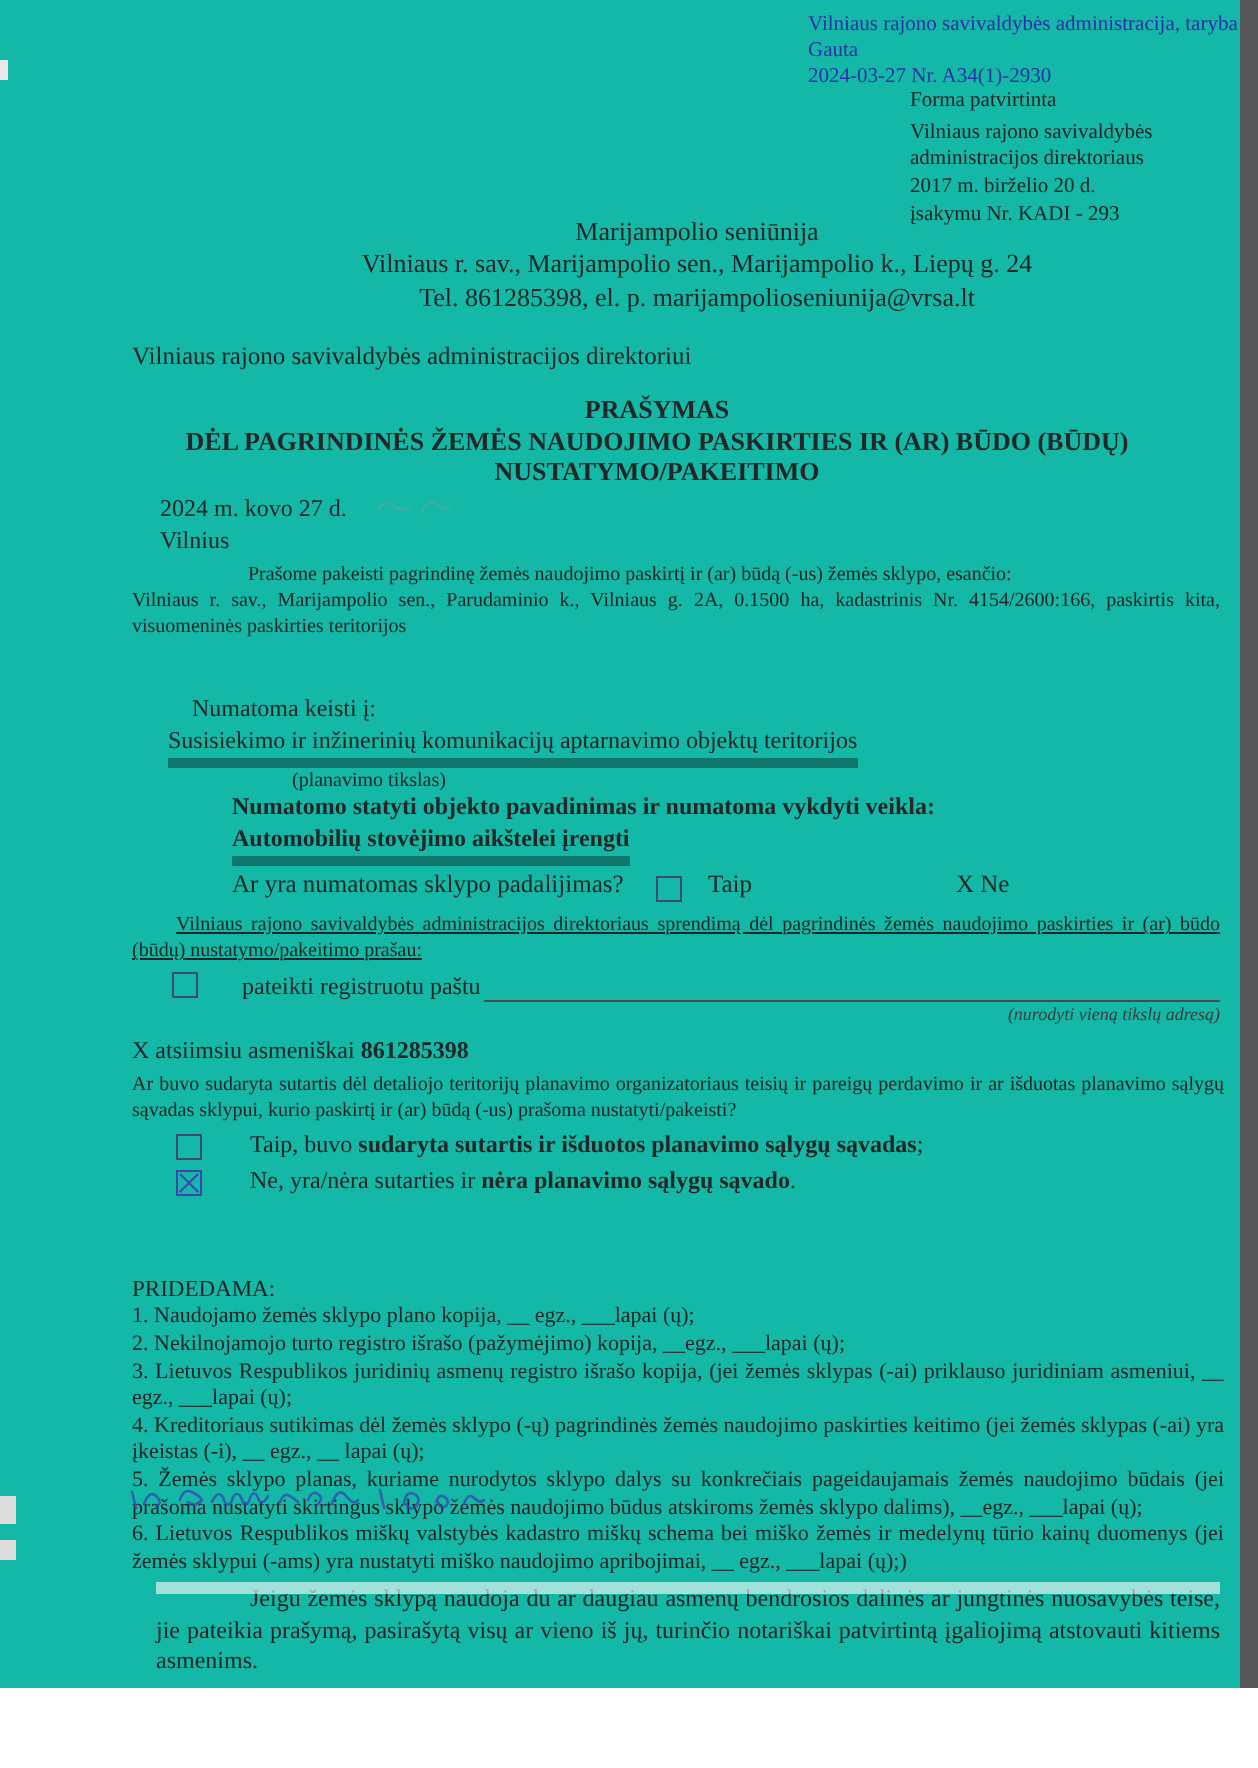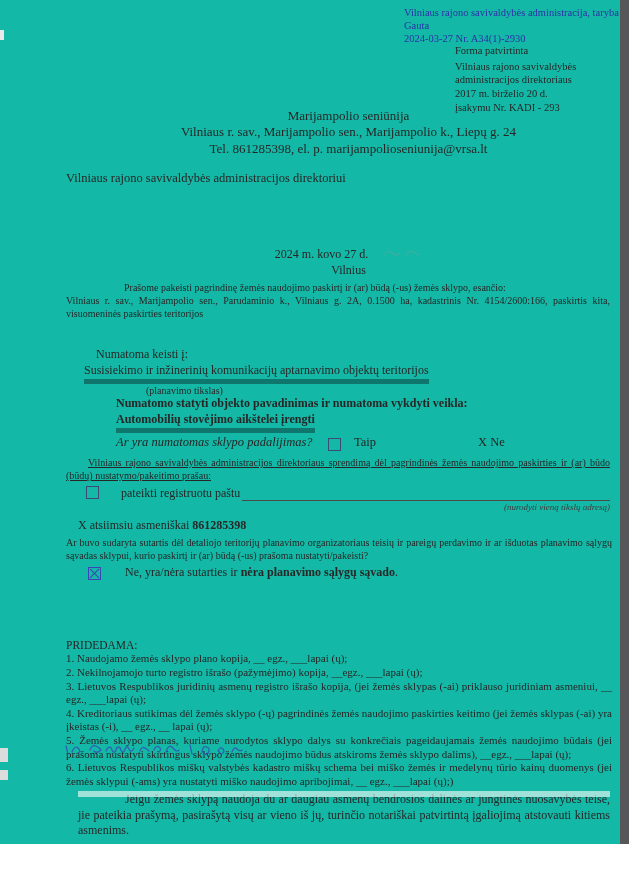--- a/index.html
+++ b/index.html
@@ -21,52 +21,52 @@
   
   .stamp { position:absolute; left:404px; top:6px; width:215px; font-size:10.5px; line-height:1.24; }
   .approval { position:absolute; left:455px; top:44px; width:170px; font-size:10.5px; line-height:1.3; }
   .approval .first { margin-bottom:2px; }
 
   
   .sender { position:absolute; left:80px; right:12px; top:108px; text-align:center; font-size:13px; line-height:1.25; }
   .recipient { position:absolute; left:66px; top:171px; font-size:12.5px; }
 
   .title { position:absolute; left:40px; right:12px; top:197px; text-align:center; font-weight:bold; font-size:13px; line-height:1.2; }
-  .dateline { position:absolute; left:80px; right:12px; top:247px; text-align:center; font-size:12px; line-height:1.22; }
+  .dateline { position:absolute; left:80px; right:12px; top:247px; font-size:12px; line-height:1.22; }
   .smudge { display:inline-block; vertical-align:middle; margin-left:14px; opacity:.3; }
 
   
   .para { font-size:10px; line-height:1.32; text-align:justify; }
   .sec-body1 { position:absolute; left:66px; right:19px; top:281px; }
   .sec-body1 .intro { text-indent:58px; }
 
   .sec-change { position:absolute; left:66px; right:19px; top:347px; font-size:12px; line-height:1.3; }
   .sec-change .label { margin-left:30px; }
   .sec-change .value { margin-left:18px; }
   .sec-change .hint { margin-left:80px; font-size:10px; }
 
   .uline { display:inline-block; border-bottom:5px solid #0f766e; padding-bottom:1px; }
 
   .sec-activity { position:absolute; left:66px; right:19px; top:395px; font-size:12px; line-height:1.35; }
   .sec-activity > div { margin-left:50px;font-weight:bold; }
 
   .sec-division { position:absolute; left:66px; right:19px; top:435px; height:18px; font-size:12.5px; }
-  .sec-division .q { position:absolute; left:50px; top:0;font-style:italic; }
+  .sec-division .q { position:absolute; left:50px; top:0; }
   .sec-division .cb { position:absolute; left:262px; top:3px; }
   .sec-division .yes { position:absolute; left:288px; top:0; }
   .sec-division .no { position:absolute; left:412px; top:0; }
 
   .sec-delivery { position:absolute; left:66px; right:19px; top:456px; font-size:12px; }
   .sec-delivery .intro { text-indent:22px;text-decoration:underline; }
   .mail-row { display:flex; align-items:flex-end; margin-top:4px; }
   .mail-row .cb { margin-left:20px; margin-bottom:2px; }
   .mail-row .lbl { margin-left:22px; white-space:nowrap; }
   .mail-row .fill-line { flex:1; border-bottom:1px solid #4a4a4a; height:14px; margin-left:2px; }
   .mail-hint { text-align:right; font-style:italic; font-size:9px; color:#3c3c3c; margin-top:1px; }
-  .personal-row { margin-left:12px; margin-top:6px; }
+  .personal-row { margin-top:6px; }
   .personal-row b { font-weight:bold; }
 
   .sec-contract { position:absolute; left:66px; right:17px; top:536px; font-size:12px; }
   .sec-contract .opts { margin-top:3px; }
   .opt-row { display:flex; align-items:flex-start; margin-top:3px; }
   .opt-row .cb { margin-left:22px; margin-top:2px; flex:none; }
   .opt-row .txt { margin-left:24px; }
   .opt-row b { font-weight:bold; }
 
   .sec-attach { position:absolute; left:66px; right:17px; top:606px; font-size:11px; line-height:1.24;margin-top:32px; }
@@ -113,20 +113,25 @@
   </div>
 
   <div class="sender">
     <div>Marijampolio seniūnija</div>
     <div>Vilniaus r. sav., Marijampolio sen., Marijampolio k., Liepų g. 24</div>
     <div>Tel. 861285398, el. p. marijampolioseniunija@vrsa.lt</div>
   </div>
 
   <div class="recipient">Vilniaus rajono savivaldybės administracijos direktoriui</div>
 
+  <div class="title">
+    <div>PRAŠYMAS</div>
+    <div>DĖL PAGRINDINĖS ŽEMĖS NAUDOJIMO PASKIRTIES IR (AR) BŪDO (BŪDŲ)</div>
+    <div>NUSTATYMO/PAKEITIMO</div>
+  </div>
 
   <div class="dateline">
     <div>
       <span>2024 m. kovo 27 d.</span><span class="smudge"><svg width="40" height="12" viewBox="0 0 40 12">
             <path d="M2 8 q4 -6 8 -2 t8 0 M24 9 q3 -7 7 -4 t7 2" fill="none" stroke="#9a9a9a" stroke-width="1.2"></path>
           </svg></span>
     </div>
     <div>Vilnius</div>
   </div>
 
@@ -162,20 +167,26 @@
     </div>
     <div class="mail-hint">(nurodyti vieną tikslų adresą)</div>
     <div class="personal-row">
       <span>X atsiimsiu asmeniškai </span><b>861285398</b>
     </div>
   </div>
 
   <div class="sec-contract">
     <div class="para">Ar buvo sudaryta sutartis dėl detaliojo teritorijų planavimo organizatoriaus teisių ir pareigų perdavimo ir ar išduotas planavimo sąlygų sąvadas sklypui, kurio paskirtį ir (ar) būdą (-us) prašoma nustatyti/pakeisti?</div>
     <div class="opts">
+      <div class="opt-row">
+        <span class="cb"></span>
+        <span class="txt">
+          <span>Taip, buvo </span><b>sudaryta sutartis ir išduotos planavimo sąlygų sąvadas</b><span>;</span>
+        </span>
+      </div>
       <div class="opt-row">
         <span class="cb checked">
             <span class="l1"></span>
             <span class="l2"></span>
           </span>
         <span class="txt">
           <span>Ne, yra/nėra sutarties ir </span><b>nėra planavimo sąlygų sąvado</b><span>.</span>
         </span>
       </div>
     </div>

